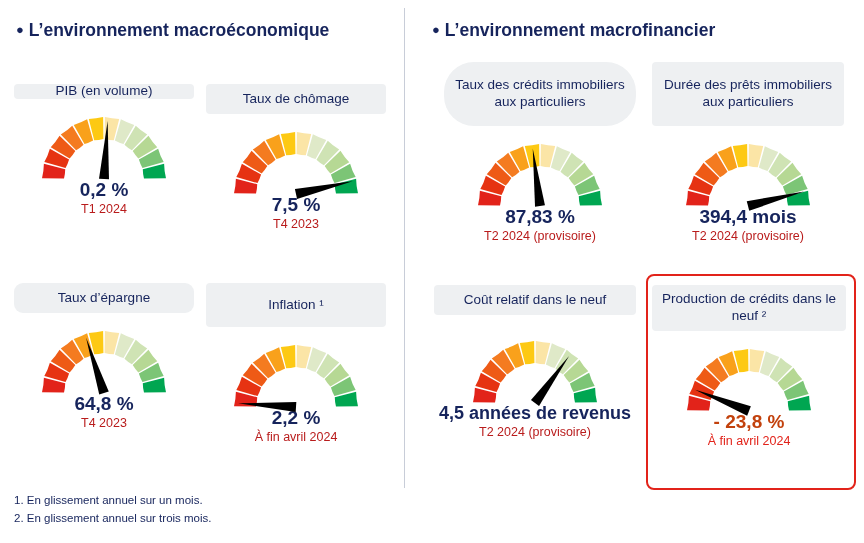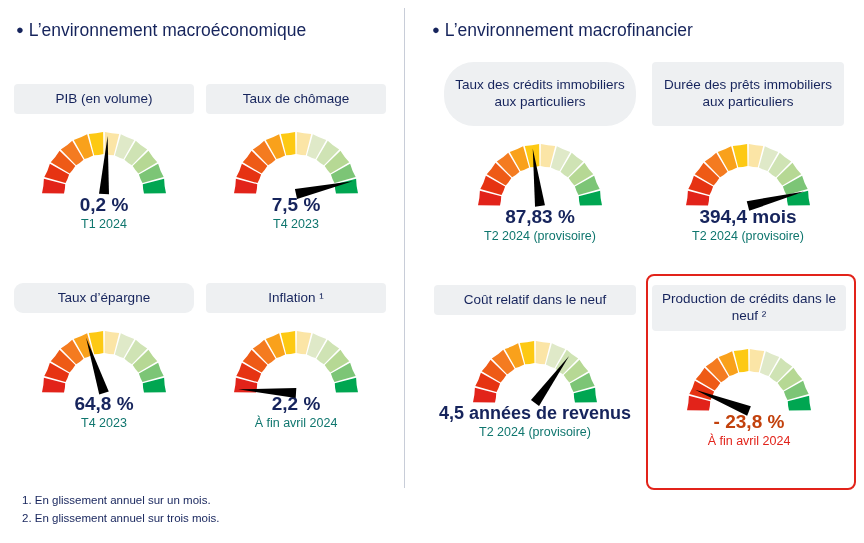--- a/index.html
+++ b/index.html
@@ -24,21 +24,21 @@
     position: absolute;
     left: 404px;
     top: 8px;
     width: 1px;
     height: 480px;
     background: #c8cdd8;
   }
   .panel-title {
     position: absolute;
     font-size: 17.5px;
-    font-weight: normal;
+    font-weight: bold;
     color: #16245c;
     white-space: nowrap;
   }
   .panel-title .bullet {
     color: #16245c;
     font-size: 13px;
     vertical-align: 2px;
     margin-right: 5px;
   }
   .left-title { left: 16px; top: 20px; }
@@ -74,60 +74,59 @@
     color: #16245c;
     line-height: 1.15;
     margin-top: 2px;
   }
   .value.small {
     font-size: 18px;
   }
   .sub {
     text-align: center;
     font-size: 12.5px;
-    color: #0f766e;
+    color: #b91c1c;
     margin-top: 1px;
   }
   .highlight-box {
     position: absolute;
     border: 2px solid #e2231a;
     border-radius: 8px;
   }
   .value.red {
     color: #c2410c;
   }
   .sub.red {
     color: #e2231a;
   }
   .footnotes {
     position: absolute;
     left: 14px;
     top: 492px;
     font-size: 11.5px;
     color: #16245c;
     line-height: 1.55;
-    margin-left: 8px;
   }
 </style>
 </head>
 <body>
 
 <div class="board">
 
   <div class="divider"></div>
 
   <div class="panel-title left-title">
     <span class="bullet">●</span><span>L’environnement macroéconomique</span>
   </div>
   <div class="panel-title right-title">
     <span class="bullet">●</span><span>L’environnement macrofinancier</span>
   </div>
 
   <div class="card" style="left:14px; top:84px; width:180px;">
-    <div class="card-head" style="height:30px;">PIB (en volume)</div>
+    <div class="card-head" style="height:15px;">PIB (en volume)</div>
     <div class="gauge-wrap" style="width:150px;height:68px;margin-top:10px;">
       <svg viewBox="0 0 150 76" width="150" height="76">
           <path d="M 13.006043511423137 69.13434481897299 A 62 62 0 0 0 14.894388306501384 54.79094207551425 L 36.22218600419444 60.187704564847905 A 40 40 0 0 1 35.00389903962783 69.44151278643419 Z" fill="#e2231a"></path>
           <path d="M 15.342484401184315 53.11862468348437 A 62 62 0 0 0 20.878831209271794 39.752701133398574 L 40.08311690920761 50.485613634450694 A 40 40 0 0 1 36.51128025882859 59.108790118377016 Z" fill="#e63312"></path>
           <path d="M 21.744486390298817 38.25334237802454 A 62 62 0 0 0 30.551542325670056 26.77576362301702 L 46.32357569398068 42.11339588581743 A 40 40 0 0 1 40.64160412277343 49.518285405177124 Z" fill="#ee5a16"></path>
           <path d="M 31.775763623017006 25.551542325670063 A 62 62 0 0 0 43.25334237802457 16.744486390298796 L 54.518285405177146 35.641604122773415 A 40 40 0 0 1 47.113395885817425 41.323575693980686 Z" fill="#f47b20"></path>
           <path d="M 44.75270113339856 15.878831209271809 A 62 62 0 0 0 58.1186246834844 10.342484401184308 L 64.10879011837703 31.511280258828585 A 40 40 0 0 1 55.48561363445069 35.08311690920762 Z" fill="#f9a11b"></path>
           <path d="M 59.79094207551424 9.89438830650139 A 62 62 0 0 0 74.134344818973 8.006043511423137 L 74.4415127864342 30.003899039627832 A 40 40 0 0 1 65.18770456484789 31.222186004194448 Z" fill="#fdc913"></path>
           <path d="M 75.86565518102701 8.006043511423137 A 62 62 0 0 0 90.20905792448576 9.89438830650139 L 84.81229543515211 31.222186004194448 A 40 40 0 0 1 75.55848721356581 30.003899039627832 Z" fill="#fbe5a6"></path>
           <path d="M 91.8813753165156 10.342484401184308 A 62 62 0 0 0 105.24729886660143 15.878831209271802 L 94.51438636554931 35.08311690920762 A 40 40 0 0 1 85.89120988162297 31.511280258828585 Z" fill="#dfe9c8"></path>
@@ -182,21 +181,21 @@
           <path d="M 129.1211687907282 39.75270113339858 A 62 62 0 0 0 134.65751559881568 53.11862468348439 L 113.48871974117142 59.10879011837703 A 40 40 0 0 1 109.9168830907924 50.4856136344507 Z" fill="#7cc576"></path>
           <path d="M 135.10561169349862 54.79094207551424 A 62 62 0 0 0 136.99395648857686 69.13434481897299 L 114.99610096037216 69.44151278643419 A 40 40 0 0 1 113.77781399580556 60.1877045648479 Z" fill="#00a651"></path>
           <path d="M 70.24471741852423 71.54508497187474 L 57.07701432625305 14.838722054881089 L 79.75528258147577 68.45491502812526 Z" fill="#000000"></path>
         </svg>
     </div>
     <div class="value">64,8 %</div>
     <div class="sub">T4 2023</div>
   </div>
 
   <div class="card" style="left:206px; top:283px; width:180px;">
-    <div class="card-head" style="height:30px;">Inflation ¹</div>
+    <div class="card-head" style="height:44px;">Inflation ¹</div>
     <div class="gauge-wrap" style="width:150px;height:68px;margin-top:10px;">
       <svg viewBox="0 0 150 76" width="150" height="76">
           <path d="M 13.006043511423137 69.13434481897299 A 62 62 0 0 0 14.894388306501384 54.79094207551425 L 36.22218600419444 60.187704564847905 A 40 40 0 0 1 35.00389903962783 69.44151278643419 Z" fill="#e2231a"></path>
           <path d="M 15.342484401184315 53.11862468348437 A 62 62 0 0 0 20.878831209271794 39.752701133398574 L 40.08311690920761 50.485613634450694 A 40 40 0 0 1 36.51128025882859 59.108790118377016 Z" fill="#e63312"></path>
           <path d="M 21.744486390298817 38.25334237802454 A 62 62 0 0 0 30.551542325670056 26.77576362301702 L 46.32357569398068 42.11339588581743 A 40 40 0 0 1 40.64160412277343 49.518285405177124 Z" fill="#ee5a16"></path>
           <path d="M 31.775763623017006 25.551542325670063 A 62 62 0 0 0 43.25334237802457 16.744486390298796 L 54.518285405177146 35.641604122773415 A 40 40 0 0 1 47.113395885817425 41.323575693980686 Z" fill="#f47b20"></path>
           <path d="M 44.75270113339856 15.878831209271809 A 62 62 0 0 0 58.1186246834844 10.342484401184308 L 64.10879011837703 31.511280258828585 A 40 40 0 0 1 55.48561363445069 35.08311690920762 Z" fill="#f9a11b"></path>
           <path d="M 59.79094207551424 9.89438830650139 A 62 62 0 0 0 74.134344818973 8.006043511423137 L 74.4415127864342 30.003899039627832 A 40 40 0 0 1 65.18770456484789 31.222186004194448 Z" fill="#fdc913"></path>
           <path d="M 75.86565518102701 8.006043511423137 A 62 62 0 0 0 90.20905792448576 9.89438830650139 L 84.81229543515211 31.222186004194448 A 40 40 0 0 1 75.55848721356581 30.003899039627832 Z" fill="#fbe5a6"></path>
           <path d="M 91.8813753165156 10.342484401184308 A 62 62 0 0 0 105.24729886660143 15.878831209271802 L 94.51438636554931 35.08311690920762 A 40 40 0 0 1 85.89120988162297 31.511280258828585 Z" fill="#dfe9c8"></path>

